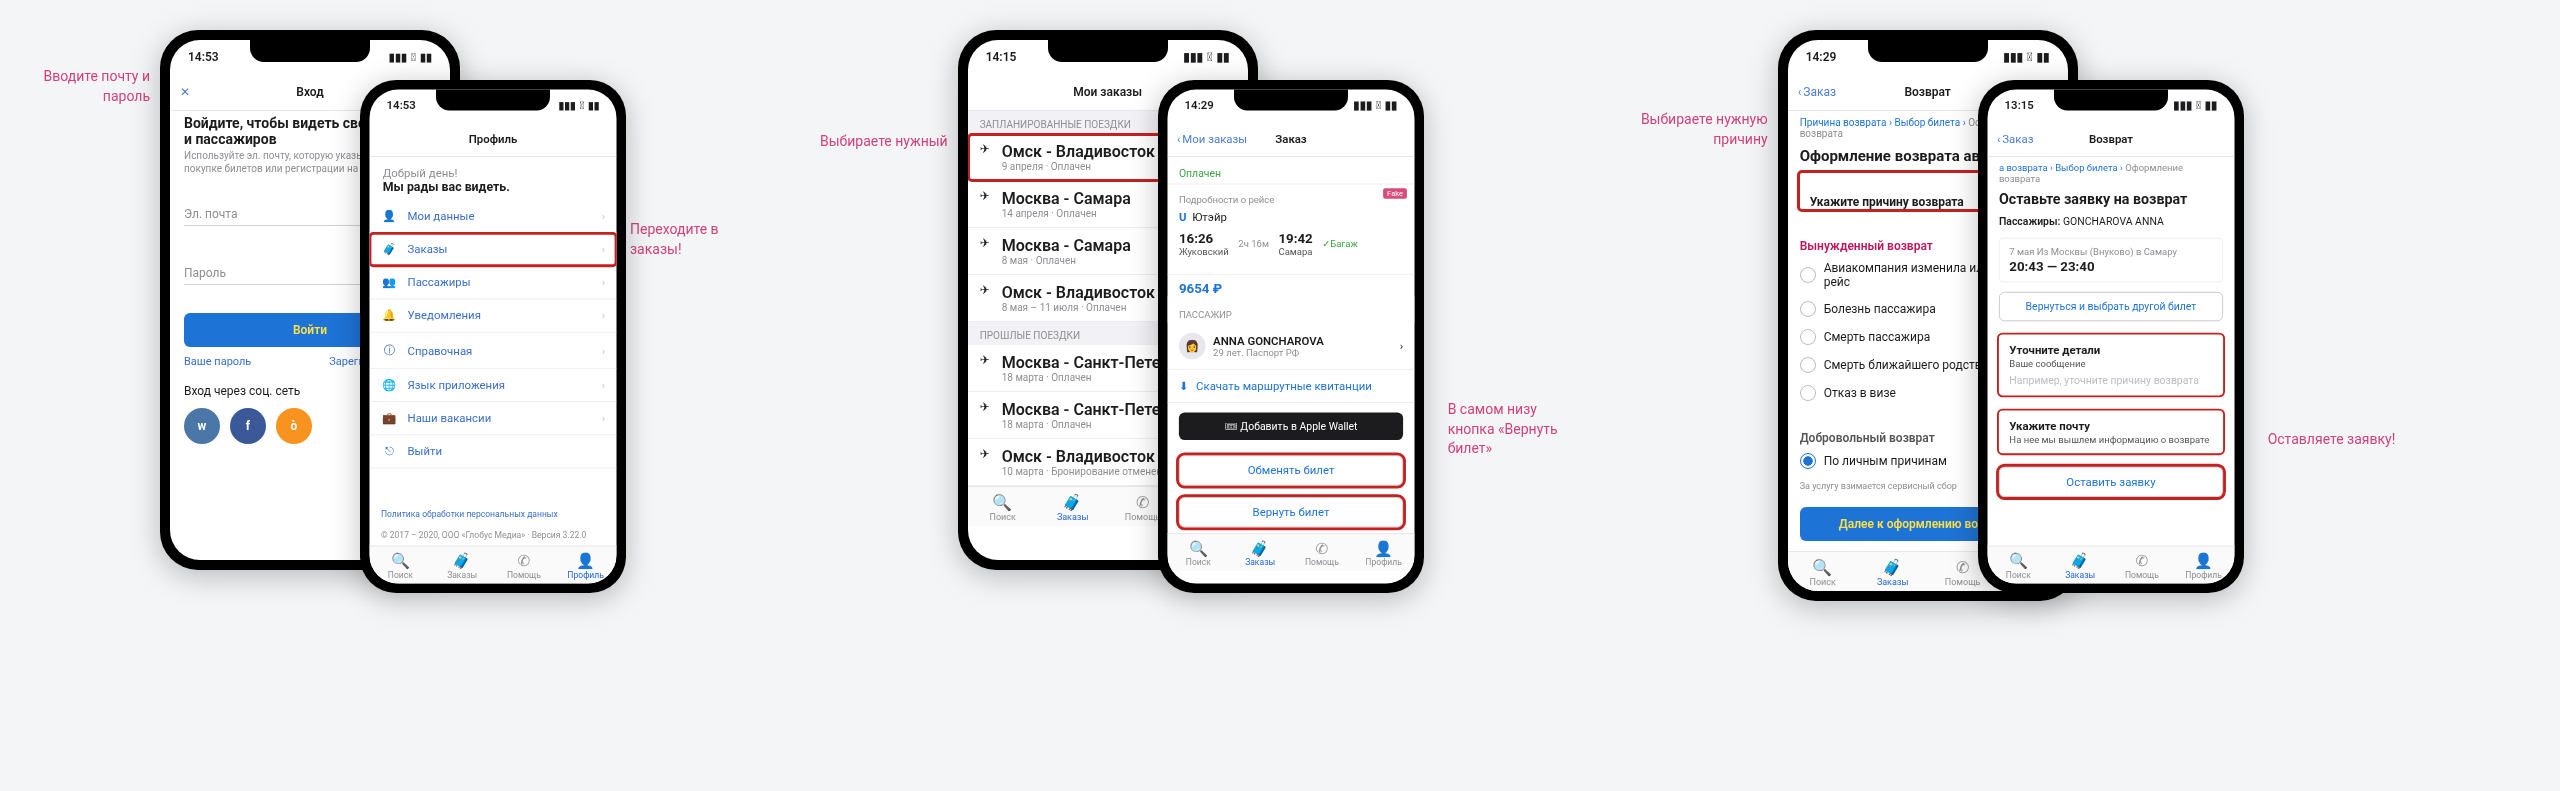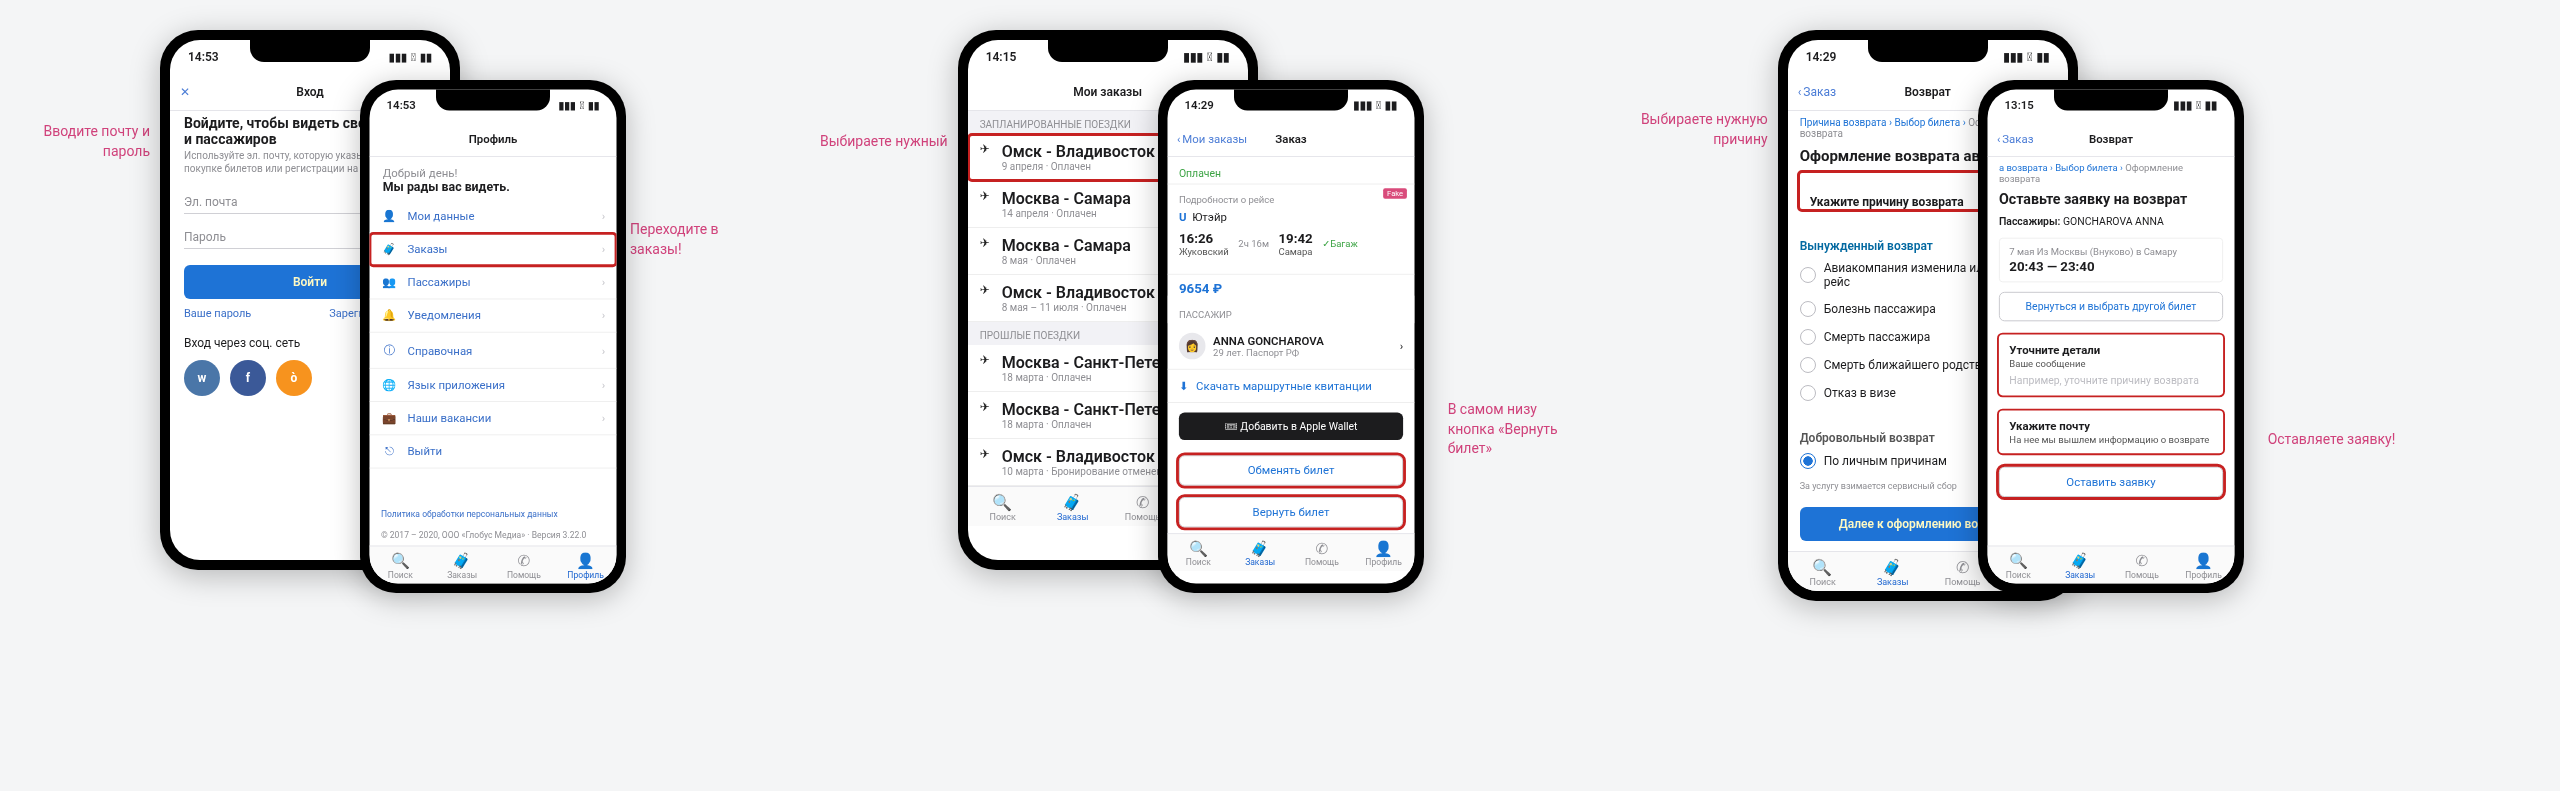--- a/index.html
+++ b/index.html
@@ -134,31 +134,31 @@
     color: #8e8e93;
     font-size: 9px;
   }
   .tabbar .tab.active { color: #1e66d0; }
   .tabbar .tab .ticon { font-size: 16px; display: block; }
   
   
   .login-h { font-weight: 700; font-size: 14px; padding: 4px 14px 2px; }
   .login-sub { color: #8e8e93; font-size: 10px; padding: 0 14px 8px; line-height: 1.3; }
   .input {
-    margin: 4px 14px;
+    margin: 16px 14px;
     padding: 8px 0 4px;
     border: none;
     border-bottom: 1px solid #d0d0d5;
     color: #8e8e93;
     font-size: 12px;
   }
   .btn-primary {
     margin: 12px 14px 6px;
     background: #1e73d6;
-    color: #fef9c3;
+    color: #fde047;
     text-align: center;
     border-radius: 6px;
     padding: 10px 0;
     font-weight: 600;
   }
   .links-row {
     display: flex;
     justify-content: space-between;
     padding: 2px 14px 10px;
     color: #3a6fc8;
@@ -255,21 +255,21 @@
     font-size:8px; padding:1px 4px; border-radius:2px;
   }
   .bag-badge { color:#3da445; font-size:10px;}
 </style>
 </head>
 <body>
 
 <div class="stage">
 
   <div class="group">
-    <div class="annotation left" style="margin-top:92px;">Вводите почту и пароль</div>
+    <div class="annotation left" style="margin-top:37px;">Вводите почту и пароль</div>
 
     <div class="phone">
       <div class="notch"></div>
       <div class="screen">
         <div class="statusbar">
           <span>14:53</span>
           <span class="right">
               <span class="sig">▮▮▮</span>
               <span class="wifi">􀙇</span>
               <span class="batt">▮▮</span>
@@ -540,21 +540,21 @@
           </div>
         <div class="navbar">
           <span class="back">‹ <span>Заказ</span></span>
           <span>Возврат</span>
         </div>
         <div class="crumb">
           <span>Причина возврата</span> › <span>Выбор билета</span> › <span class="grey">Оформление возврата</span>
         </div>
         <div class="h-title">Оформление возврата авиабилета</div>
         <div class="small-title highlight-red" style="margin:4px 10px;">Укажите причину возврата</div>
-        <div class="small-title" style="color:#0369a1;font-weight:600;">Вынужденный возврат</div>
+        <div class="small-title" style="color:#be185d;font-weight:600;">Вынужденный возврат</div>
         <div class="radio-row">
             <span class="radio"></span>
             <span>Авиакомпания изменила или отменила рейс</span>
           </div>
         <div class="radio-row">
             <span class="radio"></span>
             <span>Болезнь пассажира</span>
           </div>
         <div class="radio-row">
             <span class="radio"></span>

